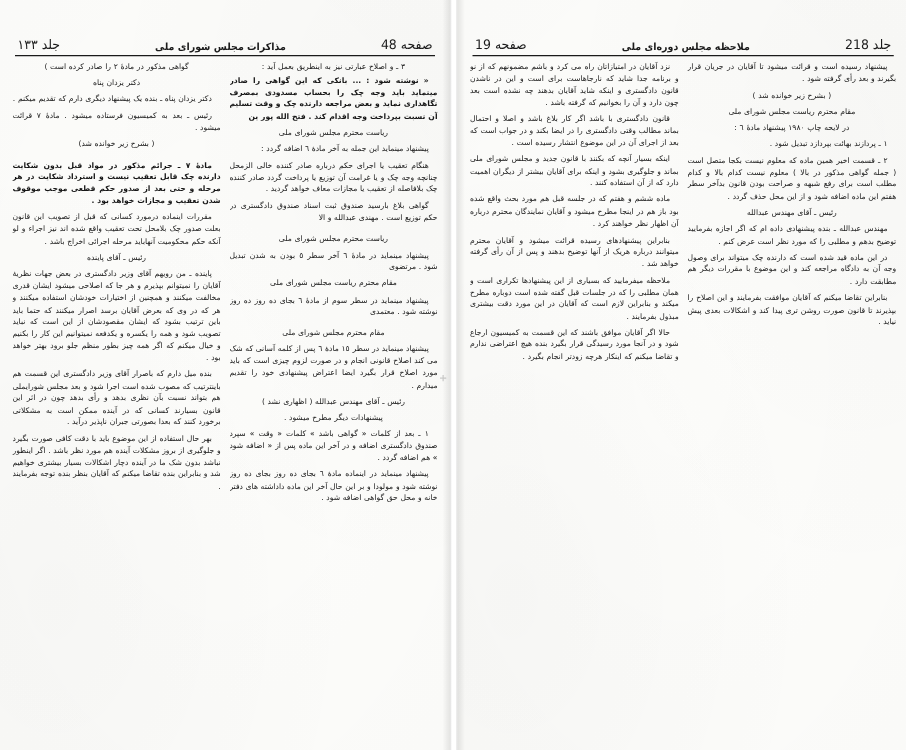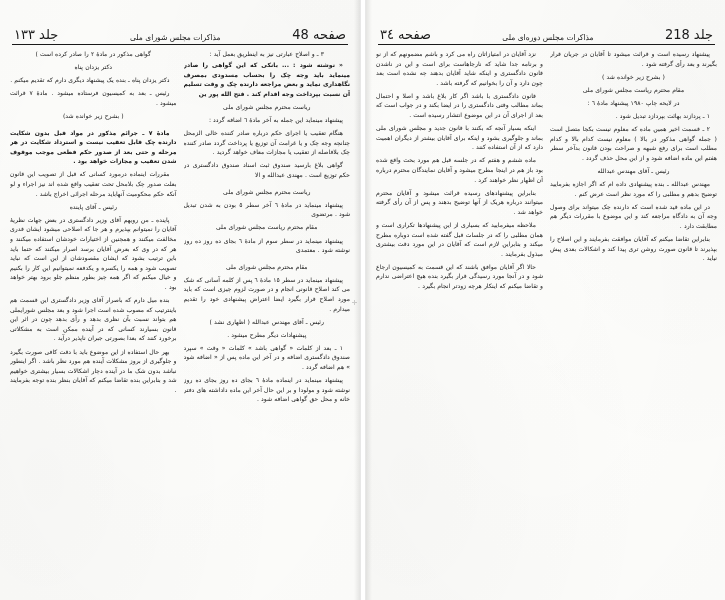--- a/index.html
+++ b/index.html
@@ -32,28 +32,28 @@
   .runhead{
     display:flex;
     flex-direction:row;
     align-items:flex-end;
     justify-content:space-between;
     height:16px;
     padding:0 4px;
     box-sizing:border-box;
   }
   .runhead span{
-    font-size:13px;
+    font-size:10px;
     color:#1b1b1b;
     font-family:"DejaVu Sans", sans-serif;
     white-space:nowrap;
     letter-spacing:.2px;
     transform:scaleY(1.05);
   }
-  .runhead .rh-center{ font-size:7.6px; font-weight:normal; }
+  .runhead .rh-center{ font-size:7.6px; font-weight:bold; }
   .rule{
     height:0;
     border-top:1.6px solid #1a1a1a;
     margin:2px 2px 4px 2px;
   }
 
   
   .cols{
     display:flex;
     flex-direction:row;
@@ -167,22 +167,22 @@
   </div>
 
   <div class="page-gutter"></div>
 
   <div class="page page-right">
     <div class="scan-noise"></div>
     <div class="edge-shadow-r"></div>
 
     <div class="runhead">
       <span class="rh-outer">جلد 218</span>
-      <span class="rh-center">مذاکرات مجلس دوره‌ای ملی</span>
-      <span class="rh-inner">صفحه ٣٤</span>
+      <span class="rh-center">ملاحظه مجلس دوره‌ای ملی</span>
+      <span class="rh-inner">صفحه 19</span>
     </div>
     <div class="rule"></div>
 
     <div class="cols">
       <div class="col">
         <p class="indent">پیشنهاد رسیده است و قرائت میشود تا آقایان در جریان قرار بگیرند و بعد رأی گرفته شود .</p>
         <p class="center gapsm">( بشرح زیر خوانده شد )</p>
         <p class="center gapsm">مقام محترم ریاست مجلس شورای ملی</p>
         <p class="center gapsm">در لایحه چاپ ١٩٨٠ پیشنهاد مادۀ ٦ :</p>
         <p class="indent gapsm">١ ـ پردازند بهائت بپردازد تبدیل شود .</p>

